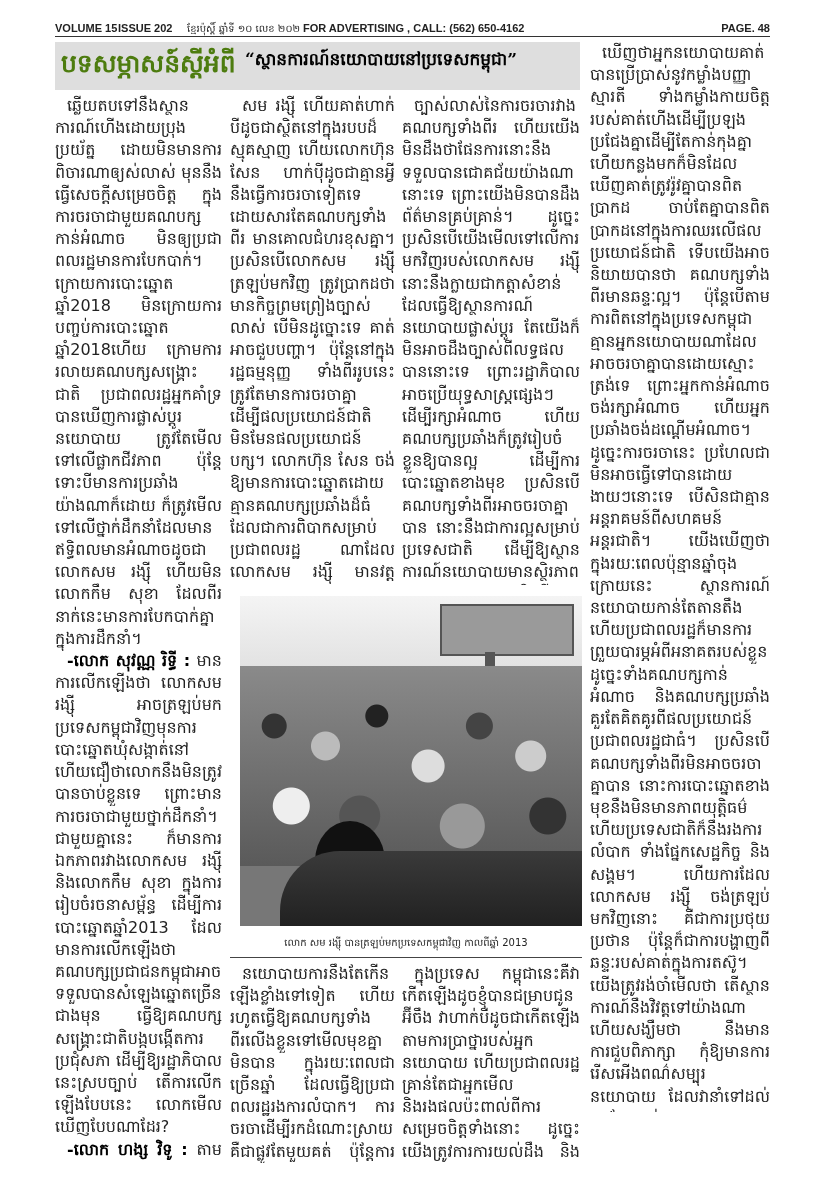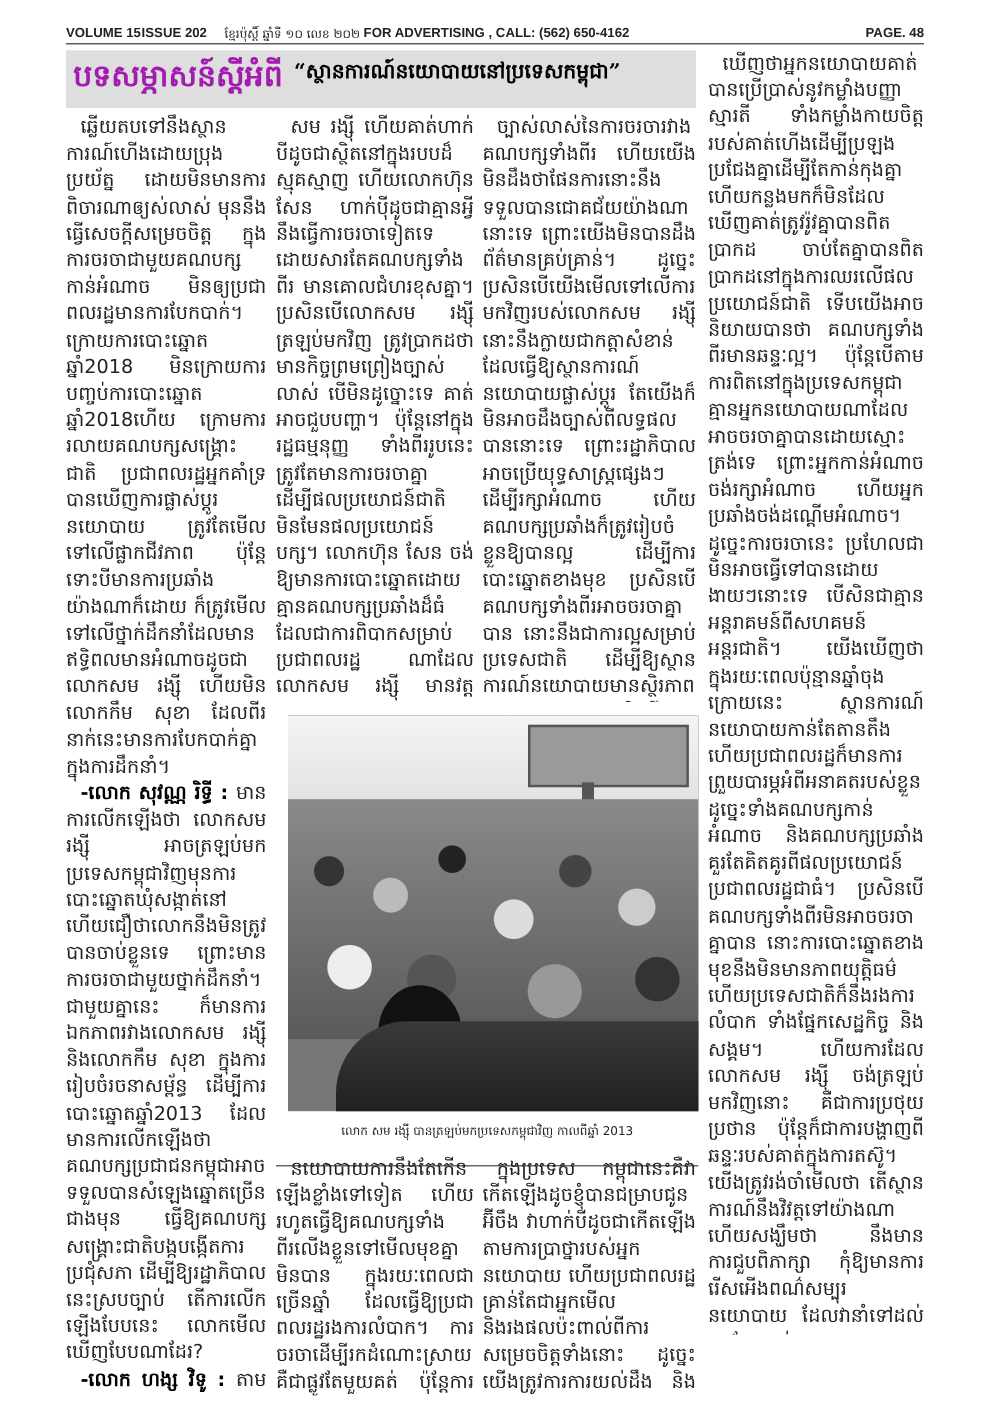--- a/index.html
+++ b/index.html
@@ -5,21 +5,21 @@
   html, body { margin:0; padding:0; background:#ffffff; }
   body { width:823px; height:1184px; position:relative; overflow:hidden; font-family:"DejaVu Sans", sans-serif; color:#1a1a1a; }
   .header { position:absolute; left:55px; top:20px; width:715px; height:16px; border-bottom:1.5px solid #333; font-family:"Liberation Sans", sans-serif; font-weight:bold; font-size:11px; color:#222; }
   .header span { position:absolute; top:2px; white-space:nowrap; }
   .h-vol { left:0; }
   .h-issue { left:63px; }
   .h-khdate { left:132px; font-family:"DejaVu Sans", sans-serif; font-size:10px; font-weight:normal; }
   .h-adv { left:248px; }
   .h-page { right:0; }
   .title-band { position:absolute; left:55px; top:42px; width:525px; height:48px; background:#dedede; }
-  .title-kicker { position:absolute; left:6px; top:6px; font-family:"DejaVu Serif", serif; font-weight:bold; font-size:25px; color:#a21caf; white-space:nowrap; }
+  .title-kicker { position:absolute; left:6px; top:6px; font-family:"DejaVu Serif", serif; font-weight:bold; font-size:25px; color:#4d7c0f; white-space:nowrap; }
   .title-main { position:absolute; left:190px; top:6px; font-family:"DejaVu Serif", serif; font-weight:bold; font-size:17px; color:#000; white-space:nowrap; }
   .col { position:absolute; font-size:16px; line-height:22.2px; text-align:justify; color:#222; overflow:hidden; }
   .col p { margin:0; text-indent:12px; }
   .speaker { font-weight:bold; color:#000;margin-top:40px; }
   .c1 { left:55px; top:95px; width:167px; height:1065px; }
   .c2a { left:230px; top:95px; width:165px; height:490px; }
   .c3a { left:402px; top:95px; width:178px; height:490px; }
   .c4 { left:590px; top:42px; width:180px; height:1070px; }
   .photo { position:absolute; left:240px; top:596px; width:342px; height:330px; overflow:hidden; background:#777; }
   .photo .sky { position:absolute; left:0; top:0; width:100%; height:95px; background:linear-gradient(#f4f4f4,#dcdcdc); }
@@ -32,21 +32,21 @@
       radial-gradient(circle at 55% 50%, #ddd 0 16px, transparent 17px),
       radial-gradient(circle at 70% 30%, #444 0 13px, transparent 14px),
       radial-gradient(circle at 85% 45%, #ccc 0 15px, transparent 16px),
       radial-gradient(circle at 15% 70%, #eee 0 18px, transparent 19px),
       radial-gradient(circle at 35% 75%, #555 0 20px, transparent 21px),
       radial-gradient(circle at 65% 80%, #999 0 22px, transparent 23px),
       radial-gradient(circle at 90% 75%, #333 0 18px, transparent 19px),
       linear-gradient(#8a8a8a, #5a5a5a); }
   .photo .car { position:absolute; left:40px; top:255px; width:320px; height:90px; border-radius:60px 0 0 0; background:linear-gradient(#3a3a3a,#1c1c1c); }
   .photo .head { position:absolute; left:75px; top:225px; width:70px; height:80px; border-radius:50%; background:#111; }
-  .caption { position:absolute; left:230px; top:936px; width:352px; text-align:center; font-size:10px; color:#222; padding-bottom:20px; border-bottom:1px solid #444; }
+  .caption { position:absolute; left:230px; top:936px; width:352px; text-align:center; font-size:10px; color:#222; padding-bottom:6px; border-bottom:1px solid #444; }
   .c2b { left:230px; top:963px; width:165px; height:200px; }
   .c3b { left:402px; top:963px; width:178px; height:200px; }
 </style>
 </head>
 <body>
 
 <div class="header">
   <span class="h-vol">VOLUME 15</span>
   <span class="h-issue">ISSUE 202</span>
   <span class="h-khdate">ខ្មែរប៉ុស្ដិ៍ ឆ្នាំទី ១០ លេខ ២០២</span>

